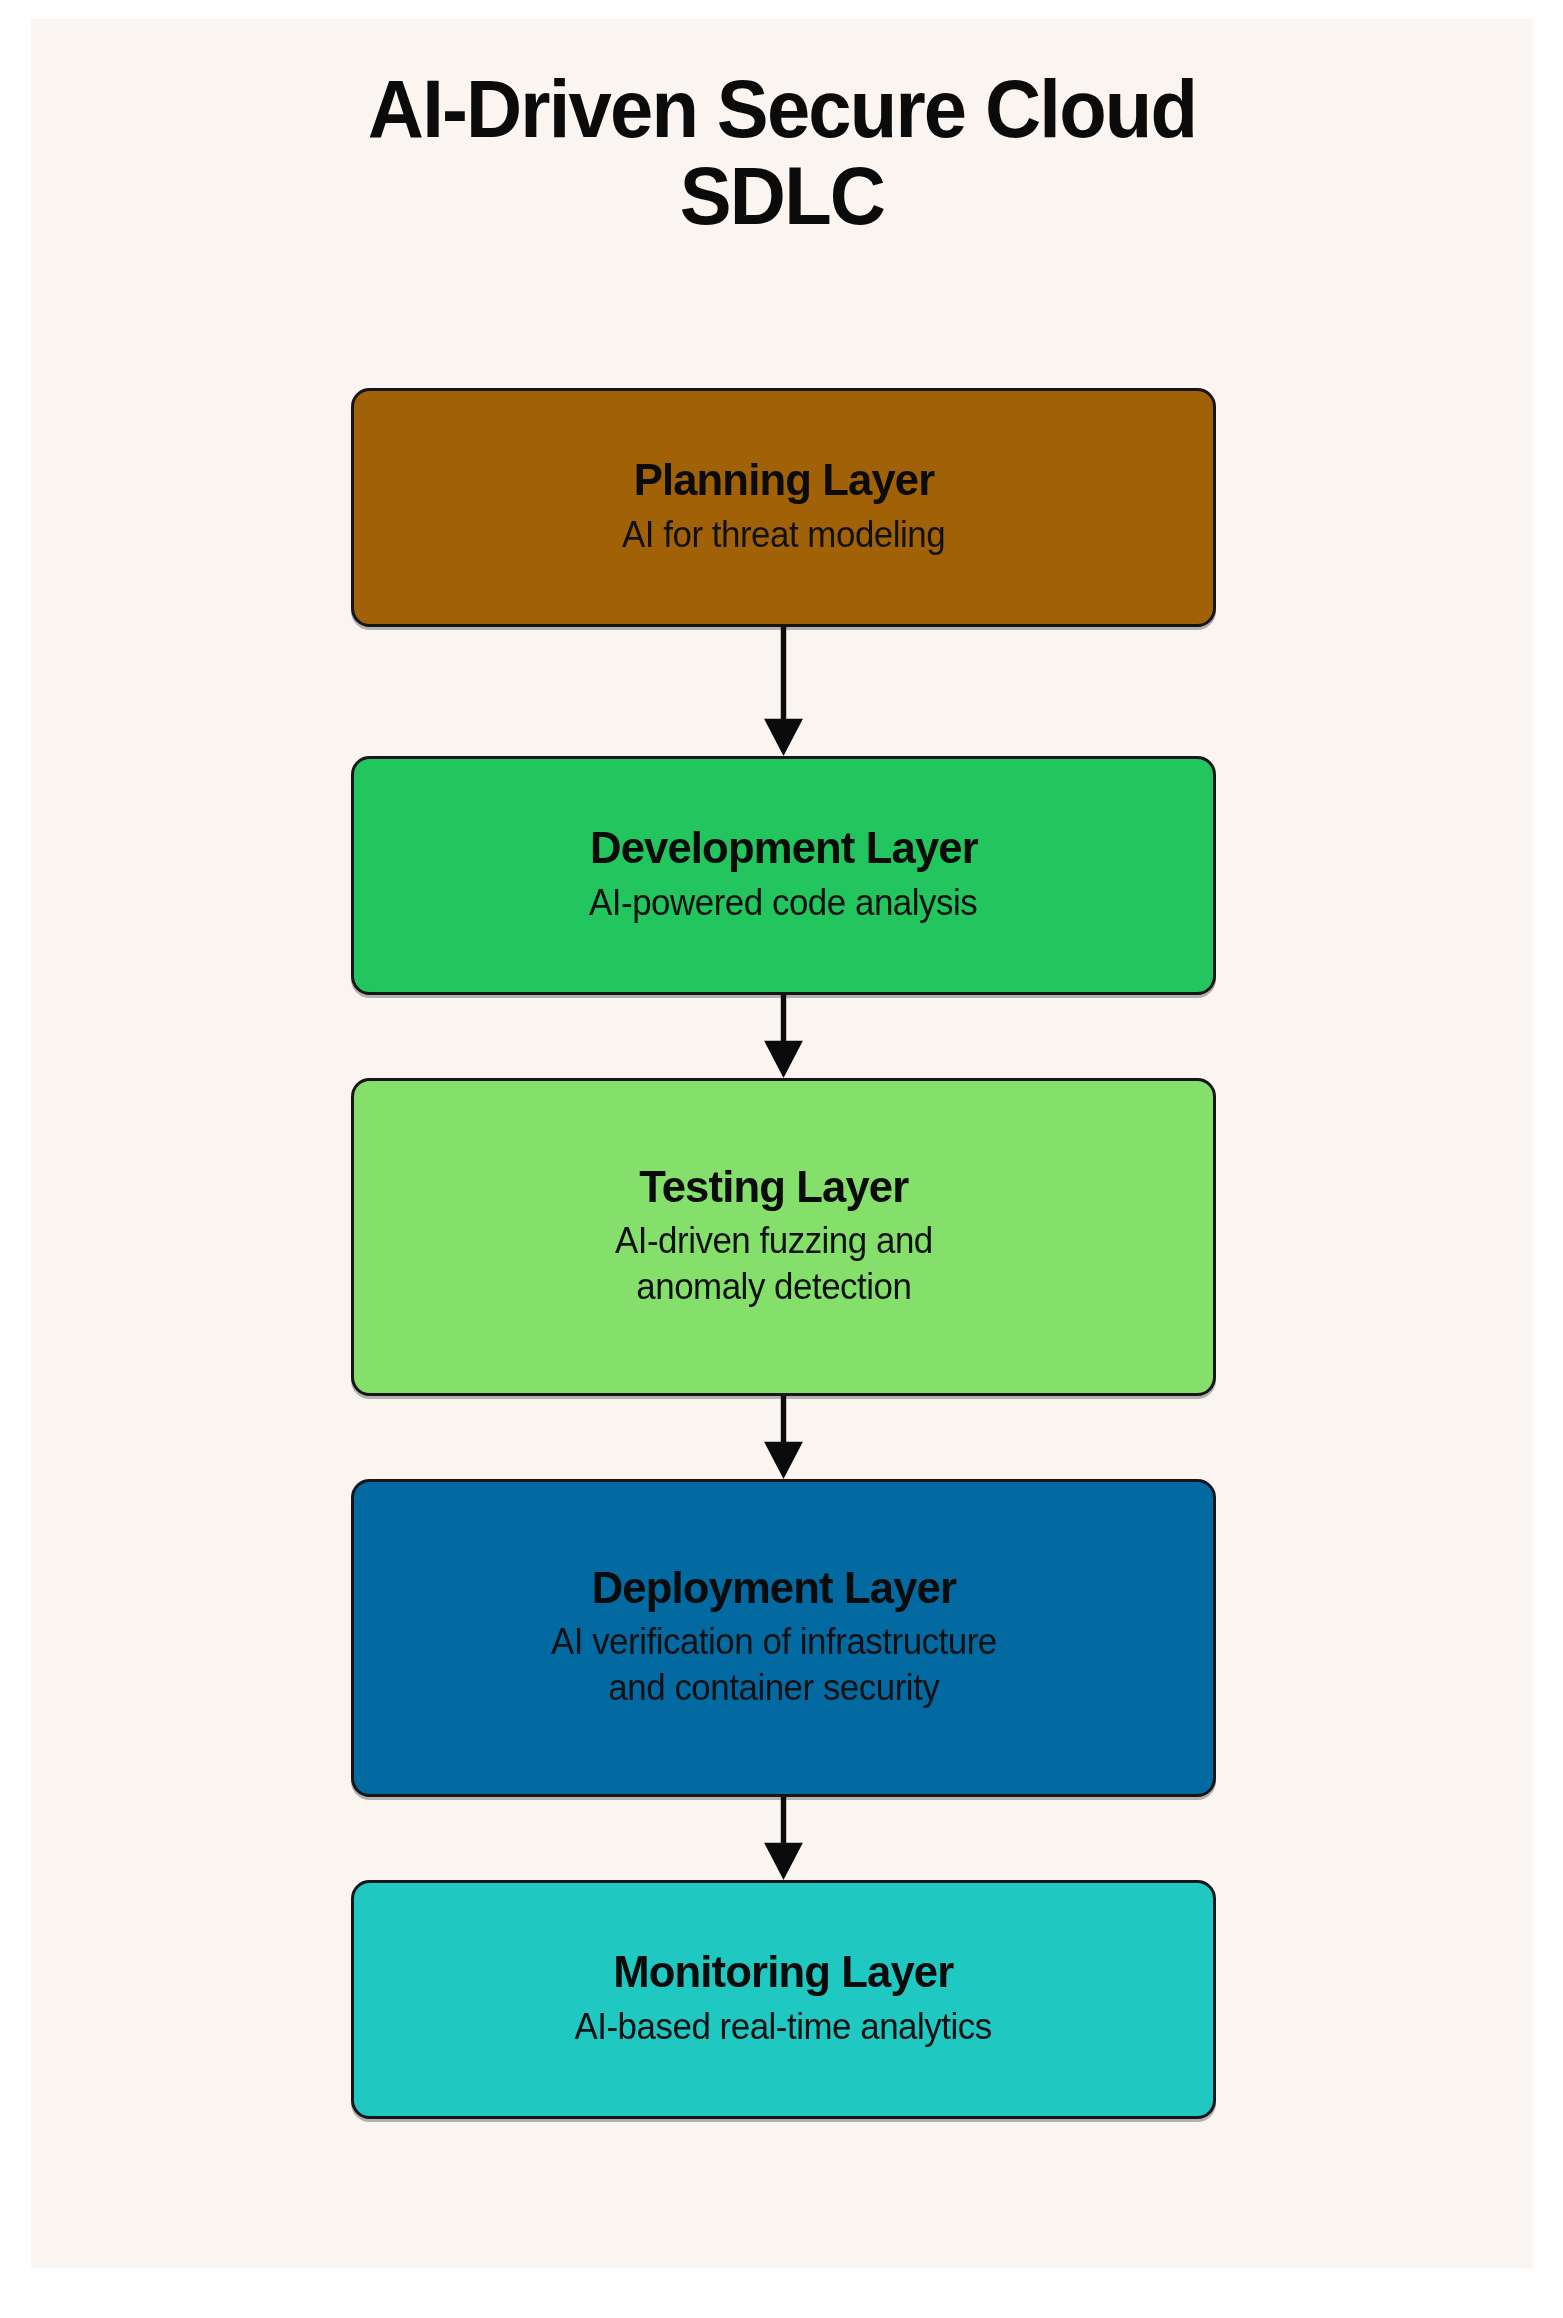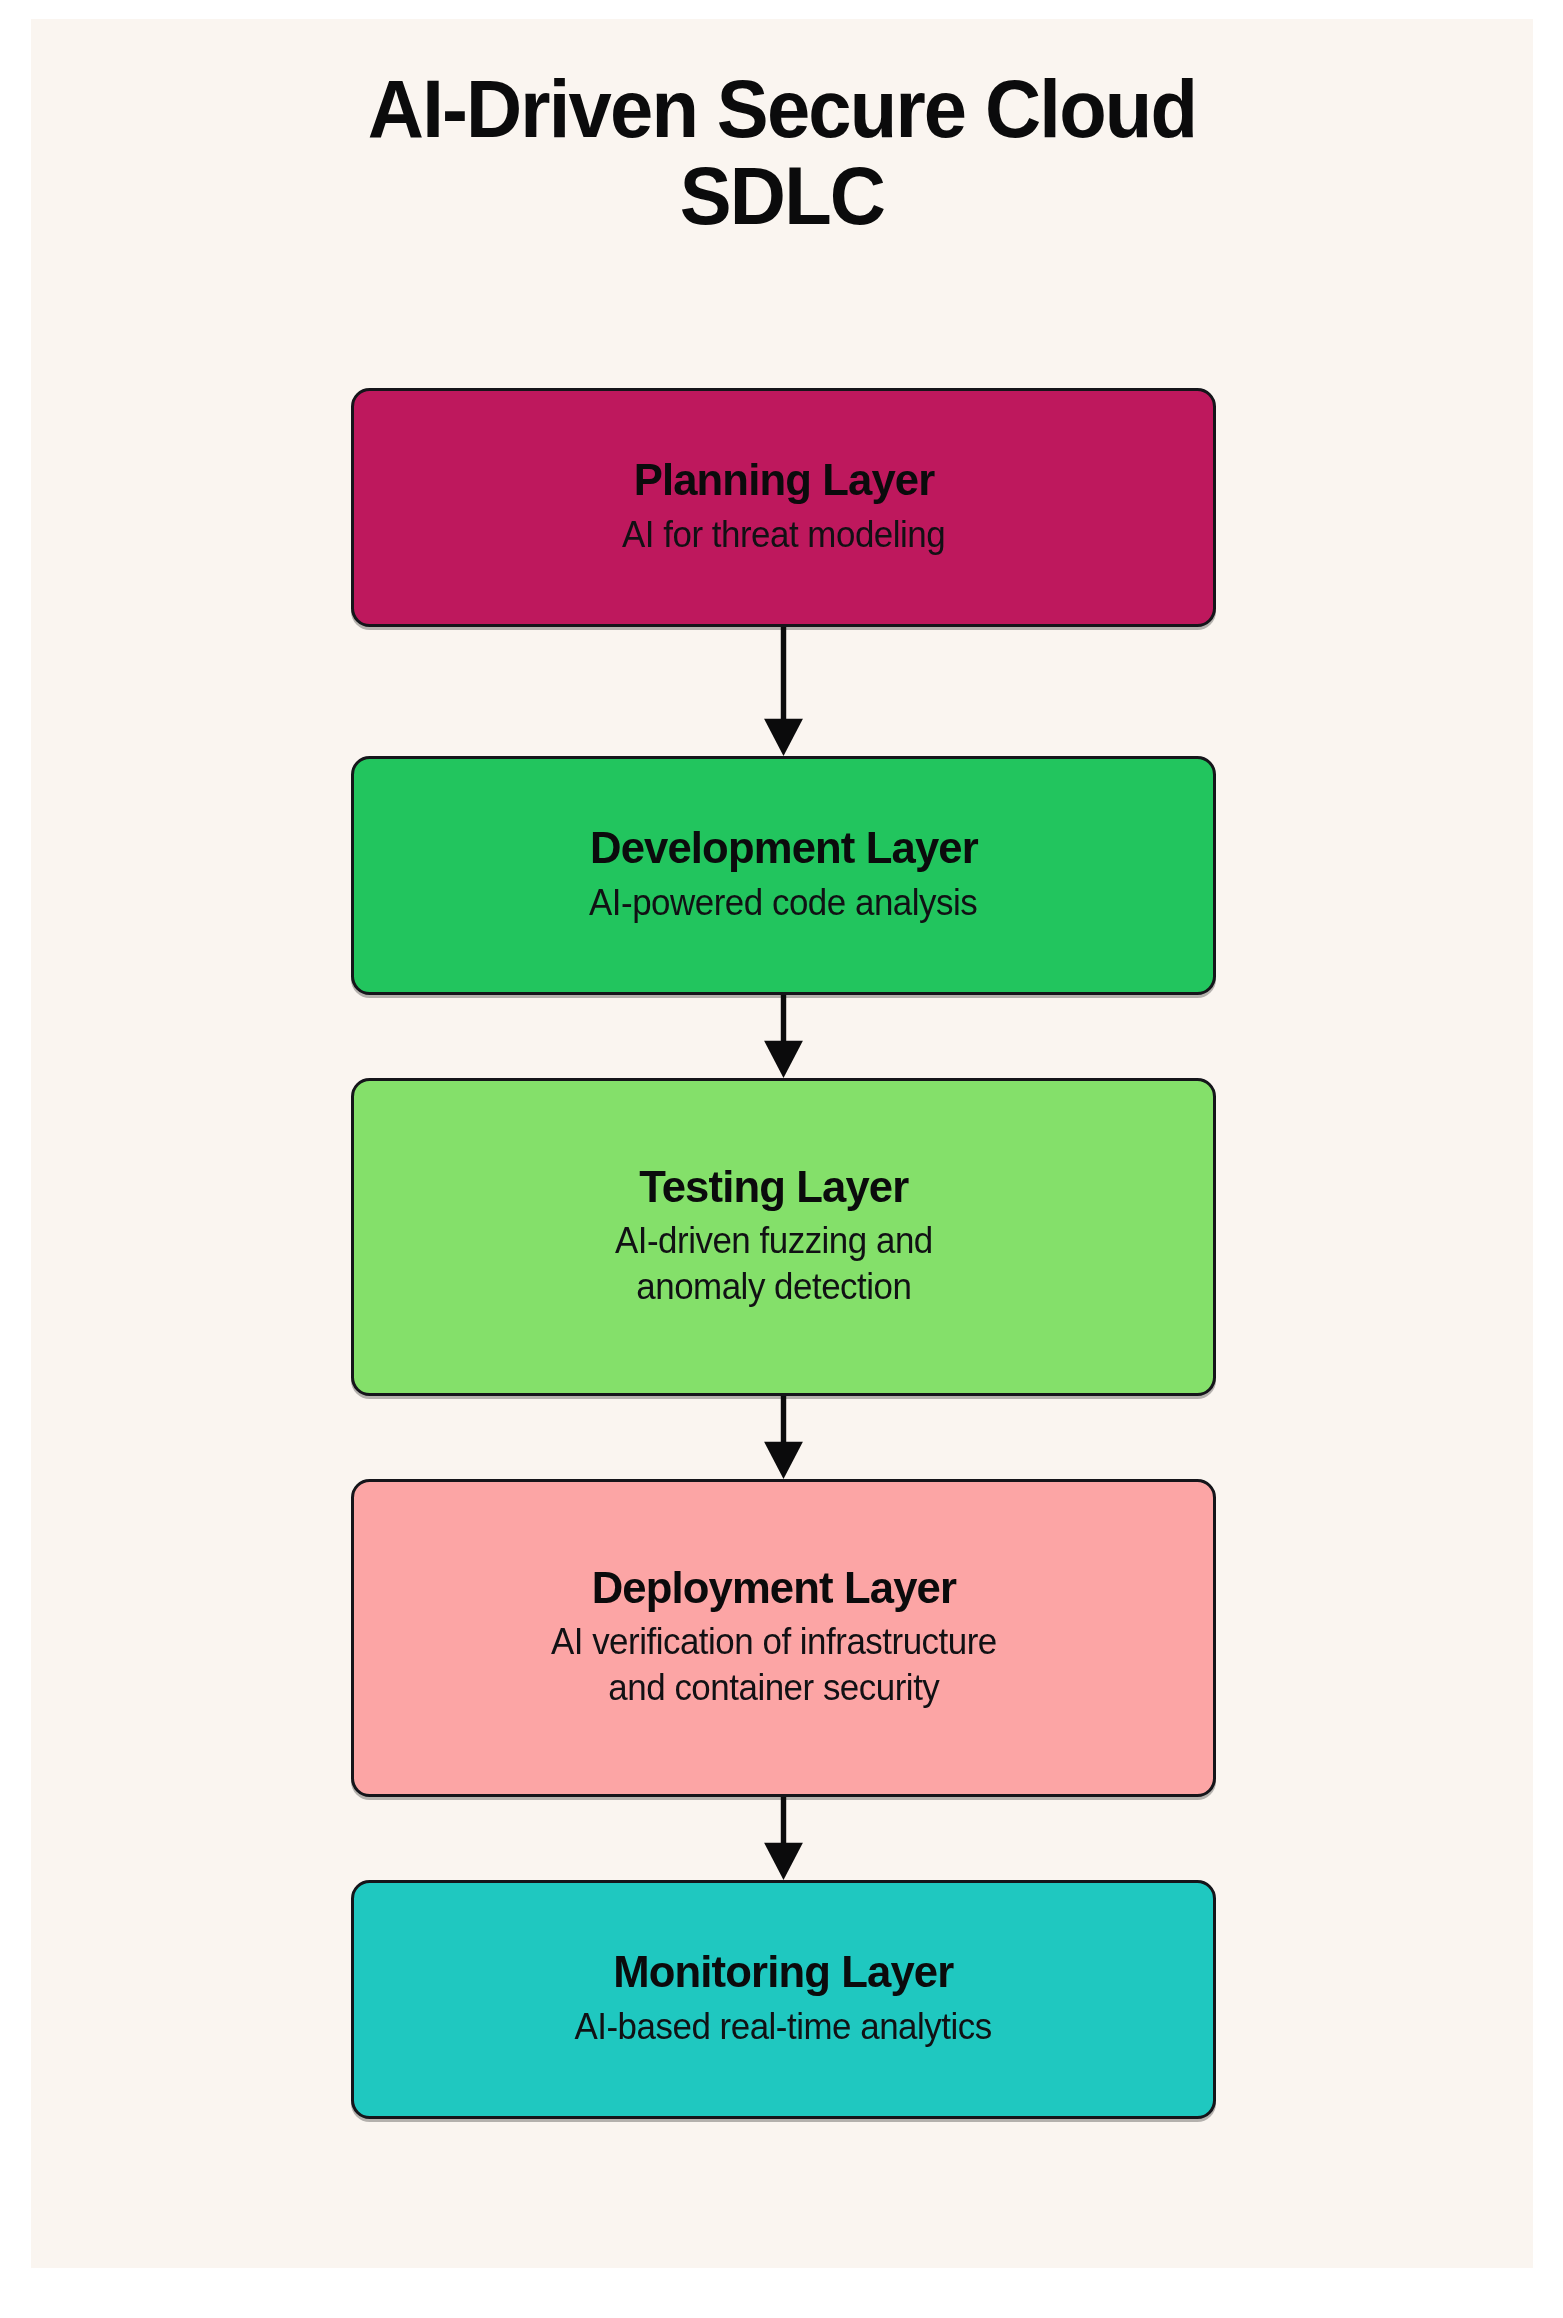--- a/index.html
+++ b/index.html
@@ -114,21 +114,21 @@
 <div id="page" style="background: rgb(255, 255, 255);">
   <div id="canvas" style="background: rgb(250, 245, 240);">
 
     <div id="title" style="color: rgb(11, 11, 12);">
       <span class="ln">AI-Driven Secure Cloud</span>
       <span class="ln">SDLC</span>
     </div>
 
     <div id="flow">
 
-      <div class="node h-short" style="background: #be185d; border-color: rgb(21, 21, 26);">
+      <div class="node h-short" style="background: #a16207; border-color: rgb(21, 21, 26);">
         <div class="node-title">Planning Layer</div>
         <div class="node-sub">
           <span class="sline">AI for threat modeling</span>
         </div>
       </div>
 
       <div class="connector gap-lg">
         <svg width="47" height="129" viewBox="0 0 60 166" aria-hidden="true">
           <line x1="30" y1="0" x2="30" y2="134" stroke="#0B0B0C" stroke-width="7"></line>
           <polygon points="30,166 5,118 55,118" fill="#0B0B0C"></polygon>
@@ -157,21 +157,21 @@
         </div>
       </div>
 
       <div class="connector gap-md">
         <svg width="47" height="83" viewBox="0 0 60 107" aria-hidden="true">
           <line x1="30" y1="0" x2="30" y2="75" stroke="#0B0B0C" stroke-width="7"></line>
           <polygon points="30,107 5,59 55,59" fill="#0B0B0C"></polygon>
         </svg>
       </div>
 
-      <div class="node h-tall" style="background: #fca5a5; border-color: rgb(21, 21, 26);">
+      <div class="node h-tall" style="background: #0369a1; border-color: rgb(21, 21, 26);">
         <div class="node-title">Deployment Layer</div>
         <div class="node-sub">
           <span class="sline">AI verification of infrastructure</span>
           <span class="sline">and container security</span>
         </div>
       </div>
 
       <div class="connector gap-md">
         <svg width="47" height="83" viewBox="0 0 60 107" aria-hidden="true">
           <line x1="30" y1="0" x2="30" y2="75" stroke="#0B0B0C" stroke-width="7"></line>

